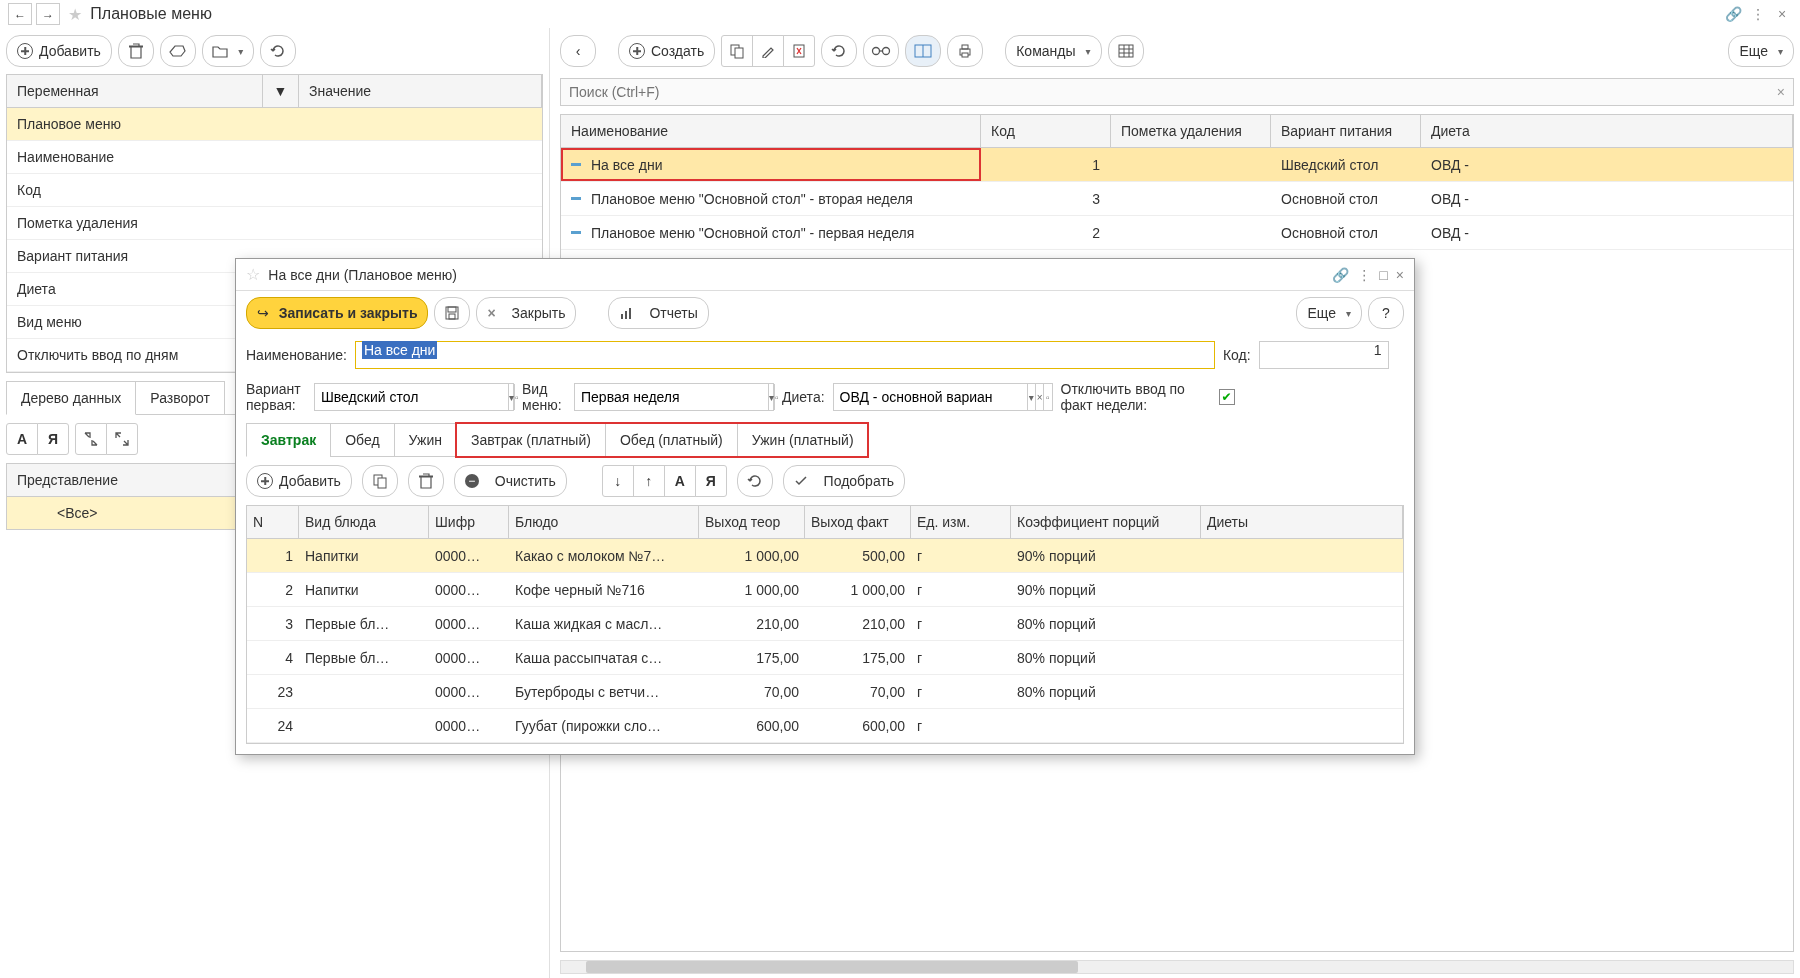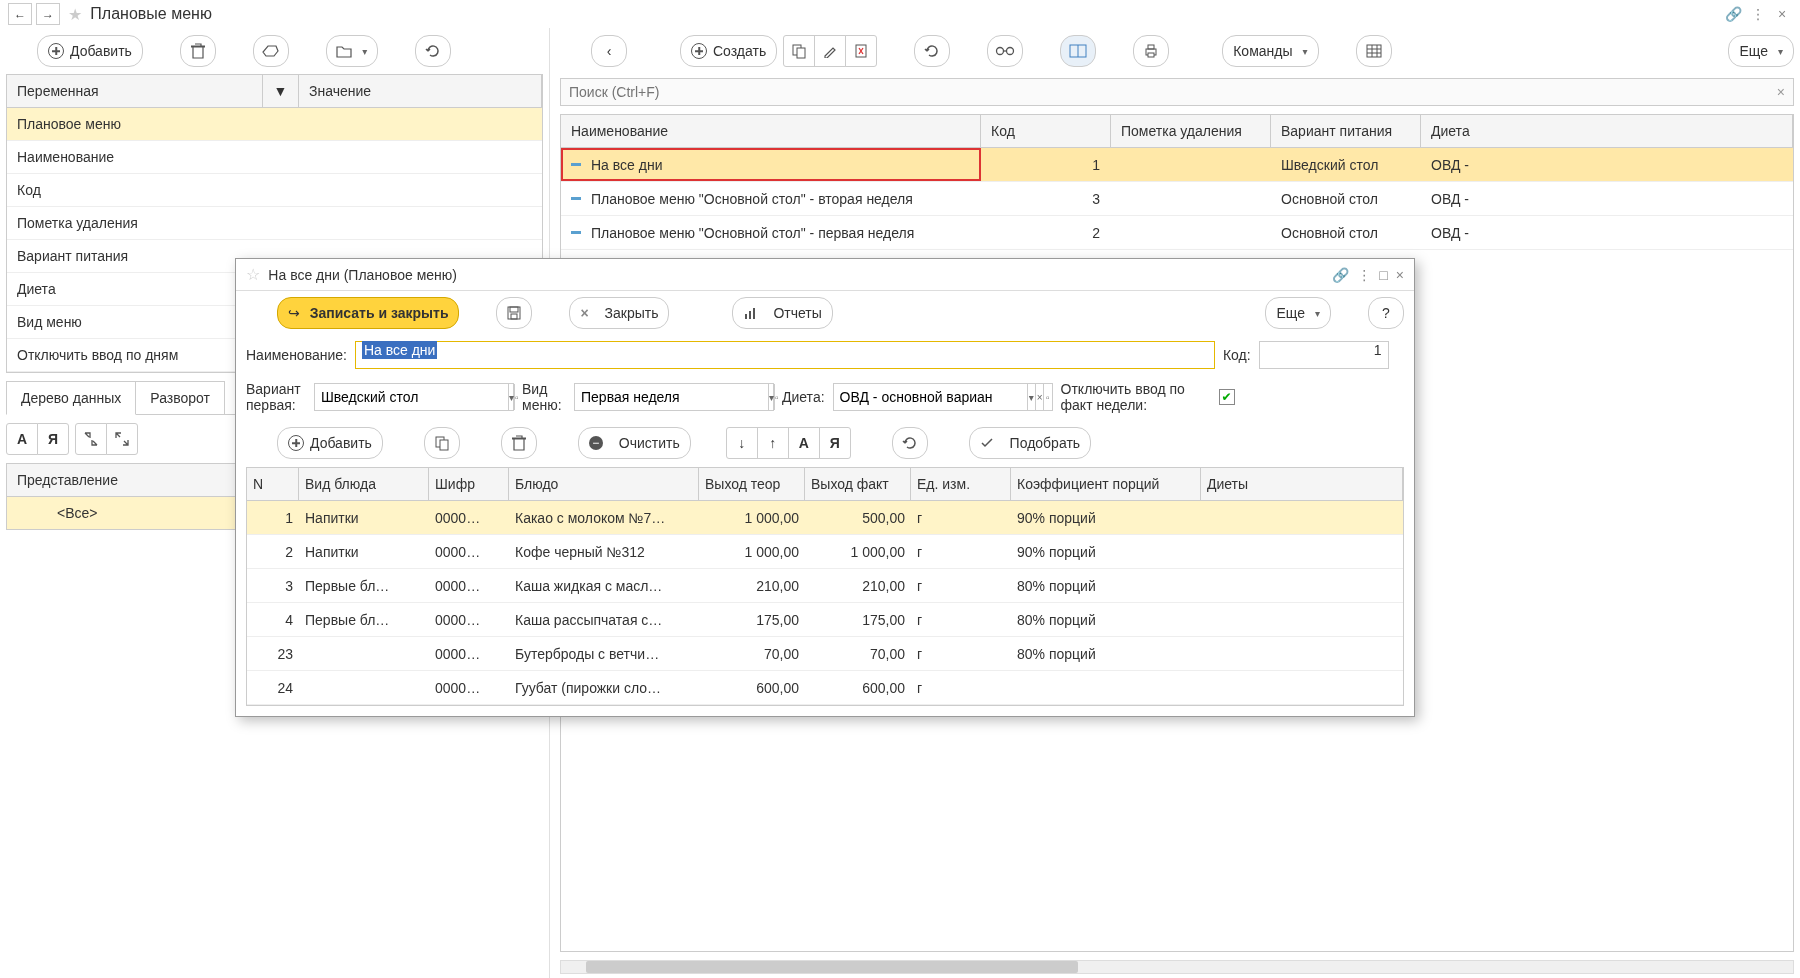--- a/index.html
+++ b/index.html
@@ -10,21 +10,21 @@
 .star { color: #ccc; font-size: 16px; margin: 0 4px; }
 .page-title { font-size: 16px; }
 .spacer { flex: 1; }
 .win-ctrl { width: 20px; height: 20px; display: flex; align-items: center; justify-content: center; cursor: pointer; color: #888; font-size: 14px; }
 
 .main { display: flex; height: calc(100vh - 28px); }
 .left-pane { width: 550px; border-right: 1px solid #e0e0e0; display: flex; flex-direction: column; }
 .right-pane { flex: 1; display: flex; flex-direction: column; padding-left: 4px; position: relative; }
 
 .toolbar { display: flex; align-items: center; gap: 6px; padding: 6px; height: 46px; }
-.tb-btn { height: 32px; border: 1px solid #ccc; background: #fff; border-radius: 14px; display: flex; align-items: center; justify-content: center; padding: 0 10px; cursor: pointer; gap: 6px; font-size: 14px; margin-left: 31px; }
+.tb-btn { height: 32px; border: 1px solid #ccc; background: #fff; border-radius: 14px; display: flex; align-items: center; justify-content: center; padding: 0 10px; cursor: pointer; gap: 6px; font-size: 14px; }
 .tb-btn.icon-only { width: 36px; padding: 0; }
 .tb-btn.small { width: 32px; padding: 0; }
 .tb-group { display: flex; }
 .tb-group .tb-btn { border-radius: 0; margin-left: -1px; }
 .tb-group .tb-btn:first-child { border-radius: 3px 0 0 3px; margin-left: 0; }
 .tb-group .tb-btn:last-child { border-radius: 0 3px 3px 0; }
 .tb-btn .chev { font-size: 10px; margin-left: 4px; color: #666; }
 .icon { display: inline-block; }
 .plus-circle { width: 16px; height: 16px; border: 1.5px solid #555; border-radius: 50%; position: relative; }
 .plus-circle::before, .plus-circle::after { content: ''; position: absolute; background: #555; }
@@ -425,20 +425,30 @@
         <div class="combo" style="width:220px;">
             <input value="ОВД - основной вариан" style="">
             <span class="cb-btn">▾</span>
             <span class="cb-btn">×</span>
             <span class="cb-btn">▫</span>
           </div>
         <label style="width:150px;">Отключить ввод по факт недели:</label>
         <div class="checkbox">✔</div>
       </div>
 
+      <div class="meal-tabs">
+        <div class="meal-tab active">Завтрак</div>
+        <div class="meal-tab">Обед</div>
+        <div class="meal-tab">Ужин</div>
+        <div style="display:flex;" class="meal-highlight">
+          <div class="meal-tab">Завтрак (платный)</div>
+          <div class="meal-tab">Обед (платный)</div>
+          <div class="meal-tab">Ужин (платный)</div>
+        </div>
+      </div>
 
       <div class="dlg-toolbar2">
         <div class="tb-btn">
             <span class="plus-circle icon"></span>
             <span>Добавить</span>
           </div>
         <div class="tb-btn icon-only">
             <svg width="16" height="16" viewBox="0 0 16 16">
               <rect x="2" y="2" width="8" height="10" fill="none" stroke="#555"></rect>
               <rect x="6" y="5" width="8" height="10" fill="#fff" stroke="#555"></rect>
@@ -488,21 +498,21 @@
     <div class="dr-cell dr-out1">1 000,00</div>
     <div class="dr-cell dr-out2">500,00</div>
     <div class="dr-cell dr-unit">г</div>
     <div class="dr-cell dr-coef">90% порций</div>
     <div class="dr-cell dr-diet"></div>
             </div>
             <div class="dish-row">
     <div class="dr-cell dr-n">2</div>
     <div class="dr-cell dr-type">Напитки</div>
     <div class="dr-cell dr-code">0000…</div>
-    <div class="dr-cell dr-dish">Кофе черный №312</div>
+    <div class="dr-cell dr-dish">Кофе черный №716</div>
     <div class="dr-cell dr-out1">1 000,00</div>
     <div class="dr-cell dr-out2">1 000,00</div>
     <div class="dr-cell dr-unit">г</div>
     <div class="dr-cell dr-coef">90% порций</div>
     <div class="dr-cell dr-diet"></div>
             </div>
             <div class="dish-row">
     <div class="dr-cell dr-n">3</div>
     <div class="dr-cell dr-type">Первые бл…</div>
     <div class="dr-cell dr-code">0000…</div>

